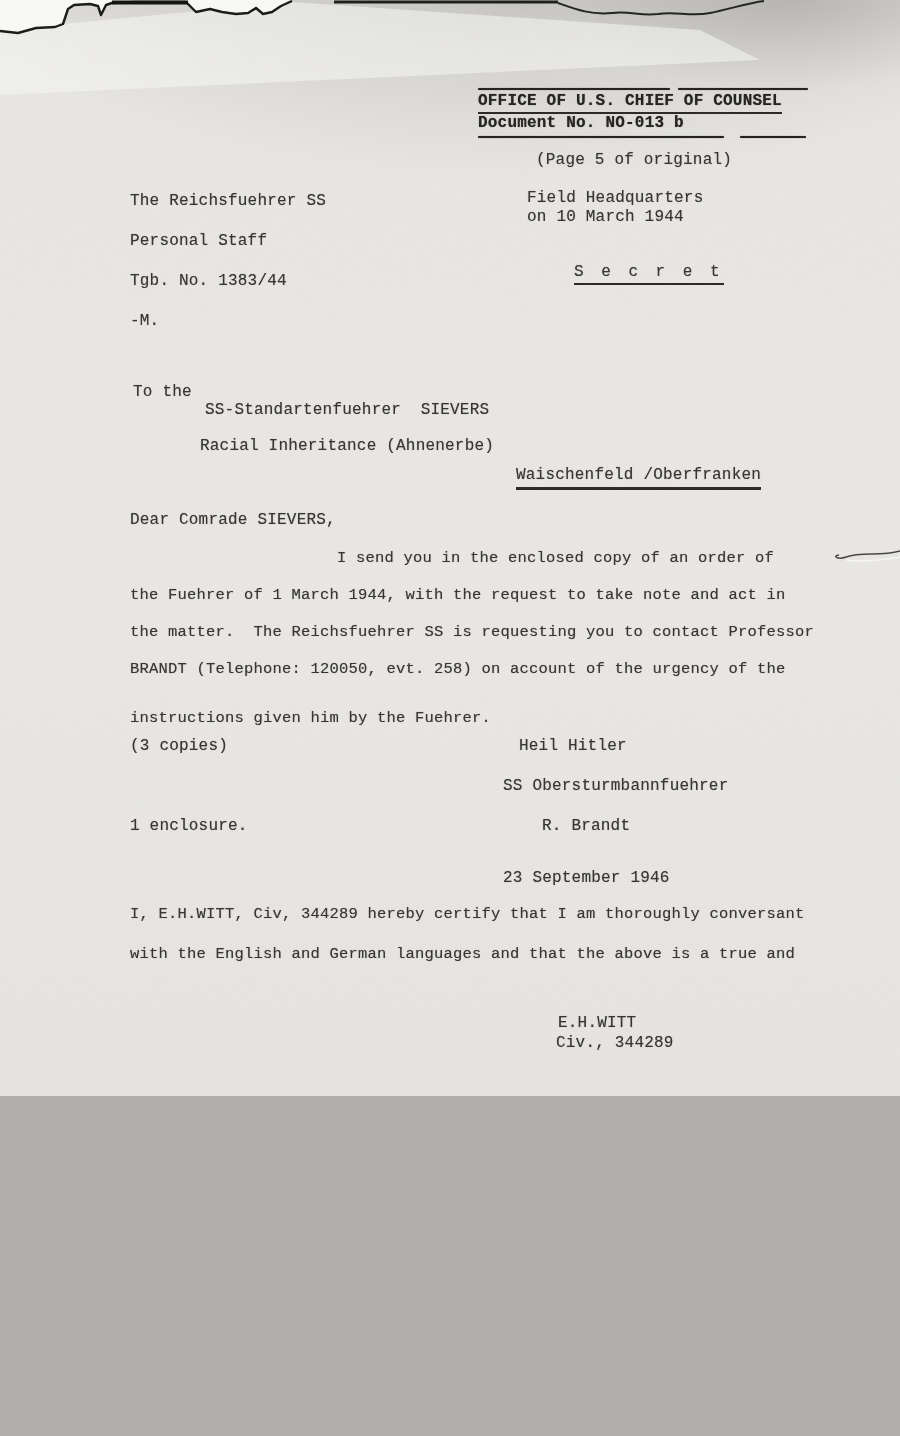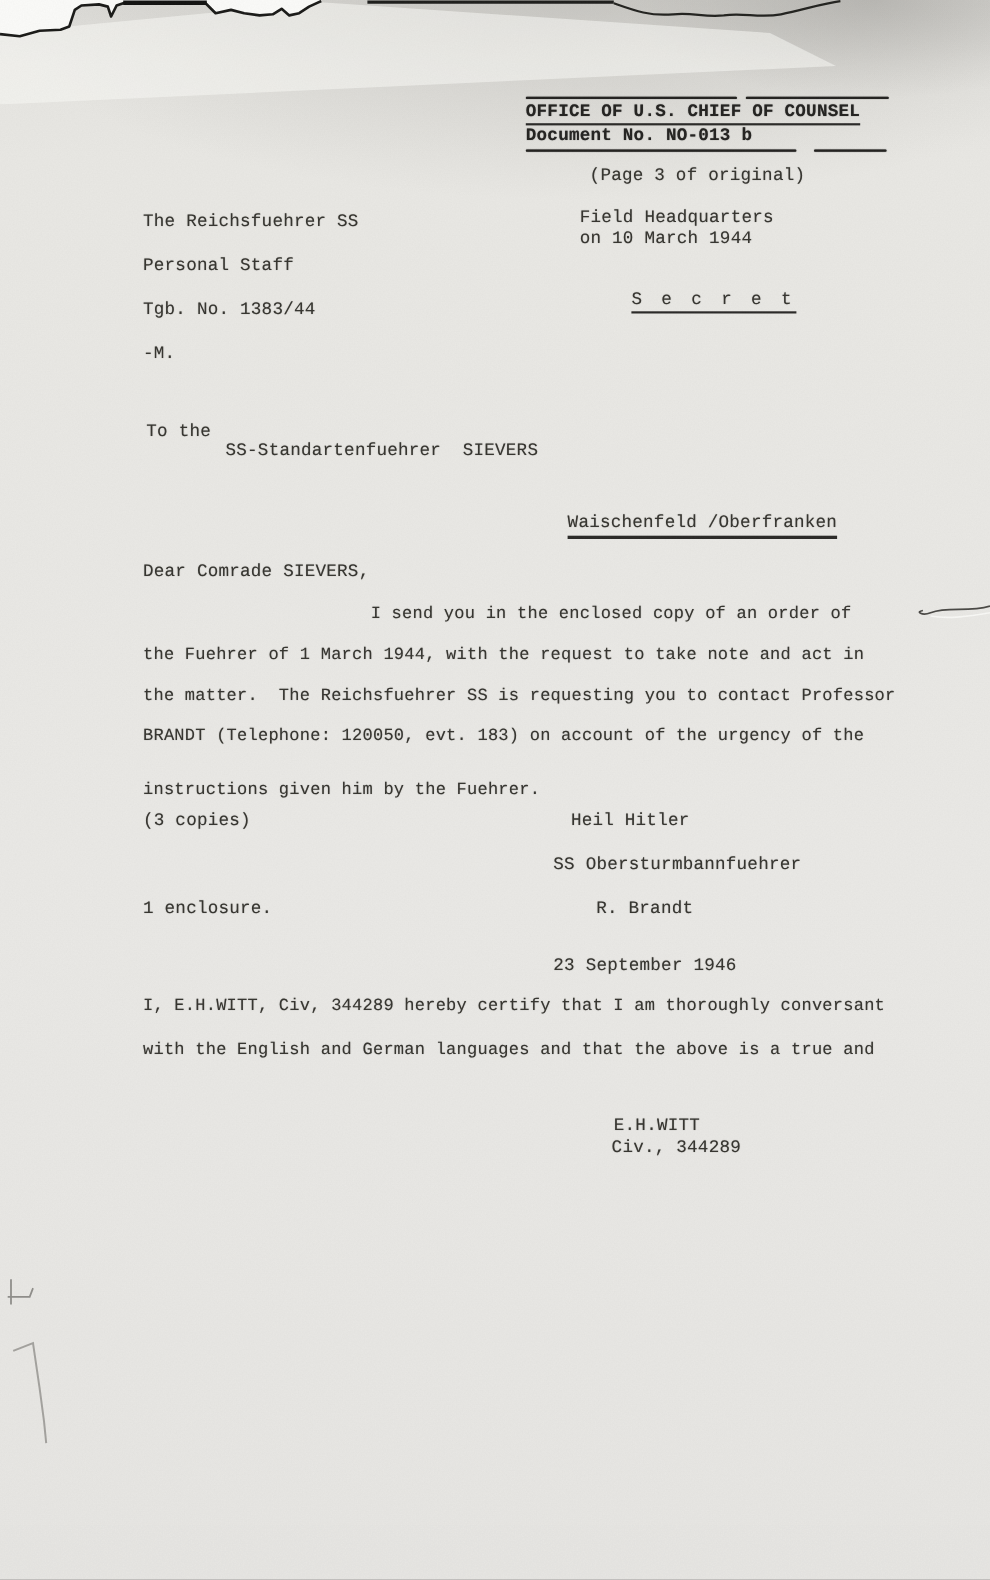--- a/index.html
+++ b/index.html
@@ -3,21 +3,21 @@
 <meta charset="utf-8">
 <style>
   html,body{margin:0;padding:0;}
   body{
     width:900px;height:1436px;
     font-family:"Liberation Mono","DejaVu Sans Mono",monospace;
     background:#b0afac;
     overflow:hidden;
   }
   .page{
-    position:relative;width:900px;height:1436px;overflow:hidden;
+    position:relative;width:900px;height:1096px;overflow:hidden;
     background:
       radial-gradient(ellipse 760px 260px at 58% 0%, rgba(140,138,133,0.28), rgba(140,138,133,0) 70%),
       radial-gradient(ellipse 300px 120px at 88% 0%, rgba(120,118,114,0.30), rgba(120,118,114,0) 75%),
       linear-gradient(180deg,#deddd9 0%,#e6e5e1 4%,#e9e8e4 10%,#eae9e6 55%,#e7e6e3 100%);
     color:#35342f;
     text-decoration:underline;
   }
   .t{
     position:absolute;white-space:pre;font-size:16px;line-height:19px;
     text-shadow:0 0 1px rgba(53,52,47,0.45);
@@ -46,41 +46,42 @@
 
   <div class="rule" style="left:478px;top:88px;width:192px;"></div>
   <div class="rule" style="left:678px;top:88px;width:130px;"></div>
 
   <div class="t stamp" style="left:478px;top:92px;"><span class="u2">OFFICE OF U.S. CHIEF OF COUNSEL</span></div>
   <div class="t stamp" style="left:478px;top:114px;">Document No. NO-013 b</div>
 
   <div class="rule" style="left:478px;top:136px;width:246px;"></div>
   <div class="rule" style="left:740px;top:136px;width:66px;"></div>
 
-  <div class="t" style="left:536px;top:151px;">(Page 3 of original)</div>
+  <div class="t" style="left:536px;top:151px;">(Page 5 of original)</div>
 
   <div class="t" style="left:130px;top:192px;">The Reichsfuehrer SS</div>
   <div class="t" style="left:130px;top:232px;">Personal Staff</div>
   <div class="t" style="left:130px;top:272px;">Tgb. No. 1383/44</div>
   <div class="t" style="left:130px;top:312px;">-M.</div>
 
   <div class="t" style="left:527px;top:189px;">Field Headquarters</div>
   <div class="t" style="left:527px;top:208px;">on 10 March 1944</div>
 
   <div class="t" style="left:558px;top:263px;margin-left:16px;"><span class="u2 secret">S e c r e t</span></div>
 
   <div class="t" style="left:133px;top:383px;">To the</div>
   <div class="t" style="left:205px;top:401px;text-align:right;">SS-Standartenfuehrer  SIEVERS</div>
+  <div class="t" style="left:200px;top:437px;">Racial Inheritance (Ahnenerbe)</div>
   <div class="t" style="left:492px;top:466px;"><span class="u3">Waischenfeld /Oberfranken</span></div>
 
   <div class="t" style="left:130px;top:511px;">Dear Comrade SIEVERS,</div>
   <div class="t small" style="left:337px;top:549px;">I send you in the enclosed copy of an order of</div>
   <div class="t small" style="left:130px;top:586px;">the Fuehrer of 1 March 1944, with the request to take note and act in</div>
   <div class="t small" style="left:130px;top:623px;">the matter.  The Reichsfuehrer SS is requesting you to contact Professor</div>
-  <div class="t small" style="left:130px;top:660px;">BRANDT (Telephone: 120050, evt. 183) on account of the urgency of the</div>
+  <div class="t small" style="left:130px;top:660px;">BRANDT (Telephone: 120050, evt. 258) on account of the urgency of the</div>
   <div class="t small" style="left:130px;top:697px;margin-top:12px;">instructions given him by the Fuehrer.</div>
 
   <div class="t" style="left:130px;top:737px;text-align:right;">(3 copies)</div>
   <div class="t" style="left:519px;top:737px;">Heil Hitler</div>
   <div class="t" style="left:503px;top:777px;">SS Obersturmbannfuehrer</div>
   <div class="t" style="left:130px;top:817px;">1 enclosure.</div>
   <div class="t" style="left:542px;top:817px;">R. Brandt</div>
 
   <div class="t" style="left:503px;top:869px;">23 September 1946</div>
   <div class="t small" style="left:130px;top:905px;">I, E.H.WITT, Civ, 344289 hereby certify that I am thoroughly conversant</div>

